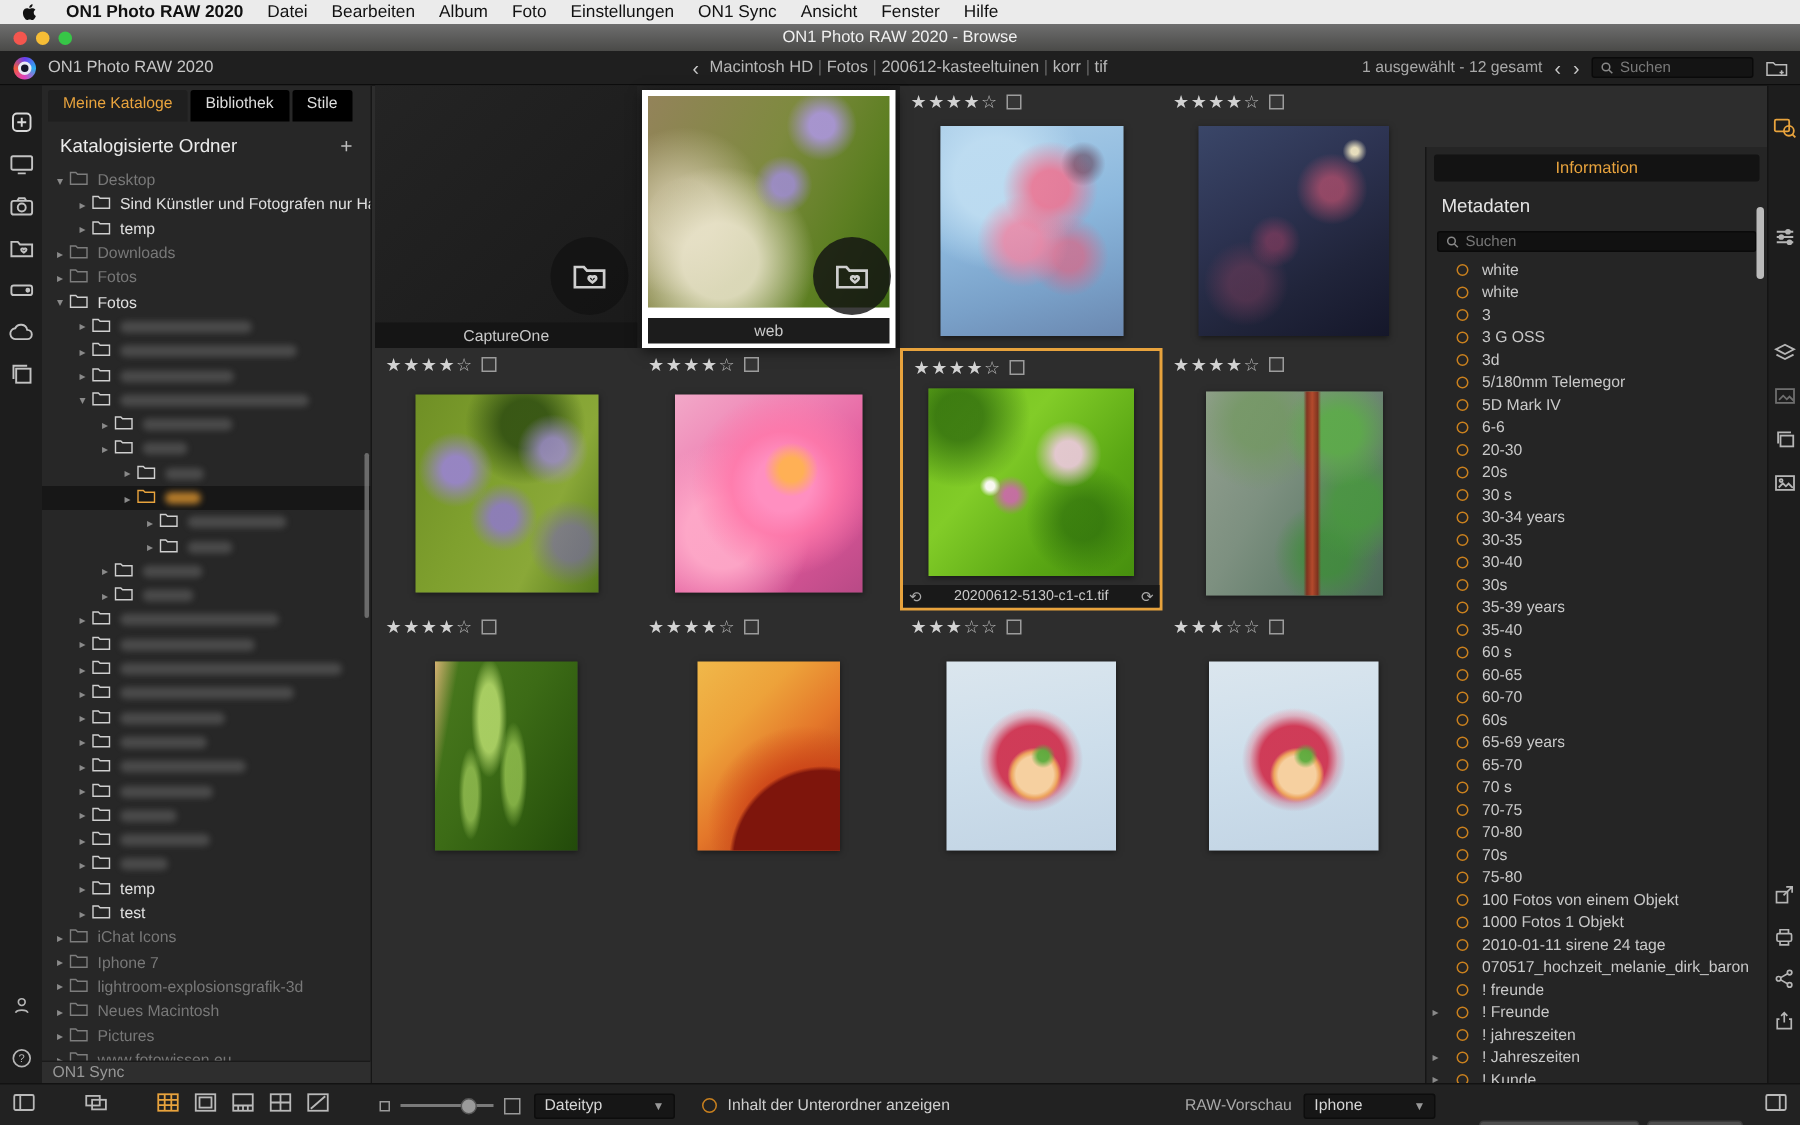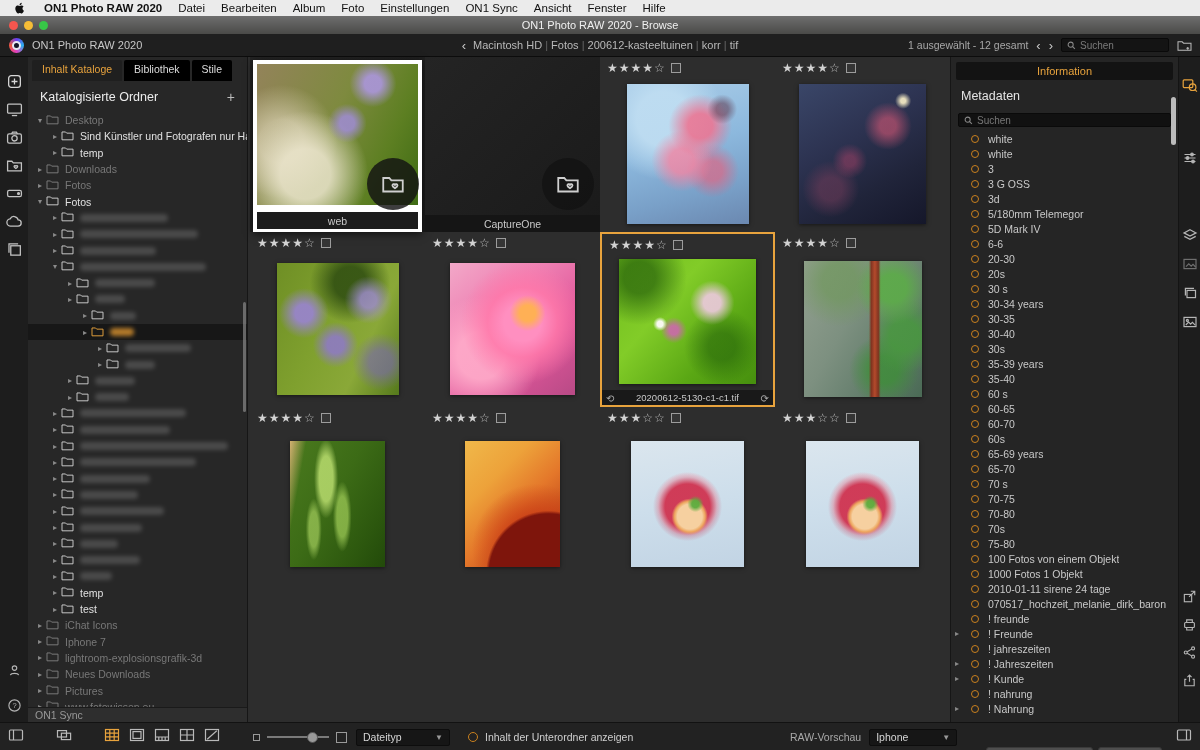--- a/index.html
+++ b/index.html
@@ -144,21 +144,21 @@
     radial-gradient(circle at 75% 85%,rgba(202,62,22,.85) 0 25%,transparent 50%),
     linear-gradient(135deg,#f0b84a 0%,#eda23a 30%,#e4772a 55%,#c2491a 80%,#9c2a10 100%);}
   .v-citrus{background:
     radial-gradient(circle at 57% 50%,rgba(92,172,62,.95) 0 4%,transparent 9%),
     radial-gradient(circle at 52% 60%,#f6d0a0 0 13%,#eda55e 16%,rgba(237,165,94,0) 19%),
     radial-gradient(circle at 50% 52%,rgba(206,42,72,.9) 0 26%,rgba(206,42,72,.25) 34%,transparent 40%),
     radial-gradient(circle at 50% 50%,rgba(232,222,232,.5) 0 34%,transparent 38%),
     linear-gradient(170deg,#dbe6ee 0%,#cddeeb 50%,#c2d4e4 100%);}
   
   .rpanel{width:228px;background:#252525;border-left:1px solid #161616;position:relative;
-    display:flex;flex-direction:column;}
+    display:flex;flex-direction:column;margin-top:41px;}
   .info-tab{margin:5px 5px 0 5px;height:18px;background:#131313;border-radius:2px;display:flex;
     align-items:center;justify-content:center;color:#e8a33d;font-size:11px;}
   .rp-row{display:flex;align-items:center;justify-content:space-between;padding:16px 10px;
     height:25px;color:#e4e4e4;font-size:12.5px;text-align:right;}
   .gear{color:#c9c9c9;font-size:13px;}
   .rp-search{margin:1px 7px 4px 7px;height:14px;background:#111;border:1px solid #0a0a0a;
     border-radius:2px;display:flex;align-items:center;gap:4px;padding:0 5px;color:#777;font-size:10px;}
   .kwlist{flex:1;overflow:hidden;}
   .kwrow{height:15px;display:flex;align-items:center;font-size:10.5px;color:#c9c9c9;white-space:nowrap;}
   .kwrow .exp{width:11px;padding-left:4px;color:#8a8a8a;font-size:8px;flex:none;}
@@ -297,21 +297,21 @@
       <span style="margin-bottom: 9px;">
         <svg width="15" height="15" viewBox="0 0 16 16" fill="none" stroke="#b5b5b5" stroke-width="1.2">
           <circle cx="8" cy="8" r="6"></circle>
           <text x="8" y="10.8" font-size="8" text-anchor="middle" fill="#b5b5b5" stroke="none">?</text>
         </svg>
       </span>
     </div>
 
   <div class="sidebar">
     <div class="tabs" id="sidebar-tabs">
-        <span class="tab active">Inhalt Kataloge</span>
+        <span class="tab active">Meine Kataloge</span>
         <span class="tab">Bibliothek</span>
         <span class="tab">Stile</span>
       </div>
     <div class="sb-head">
       <span>Katalogisierte Ordner</span>
       <span class="plus">+</span>
     </div>
     <div class="tree" id="folder-tree">
         <div class="trow dim" style="padding-left: 6px;">
           <span class="exp">▾</span>
@@ -549,21 +549,21 @@
           <span class="fico"><svg width="13" height="11" viewBox="0 0 16 14" fill="none" stroke="#7d7d7d" stroke-width="1.2">
               <path d="M1 2.5h4.5L7 4h8v8.5H1z"></path>
             </svg></span>
           <span>lightroom-explosionsgrafik-3d</span>
         </div>
         <div class="trow dim" style="padding-left: 6px;">
           <span class="exp">▸</span>
           <span class="fico"><svg width="13" height="11" viewBox="0 0 16 14" fill="none" stroke="#7d7d7d" stroke-width="1.2">
               <path d="M1 2.5h4.5L7 4h8v8.5H1z"></path>
             </svg></span>
-          <span>Neues Downloads</span>
+          <span>Neues Macintosh</span>
         </div>
         <div class="trow dim" style="padding-left: 6px;">
           <span class="exp">▸</span>
           <span class="fico"><svg width="13" height="11" viewBox="0 0 16 14" fill="none" stroke="#7d7d7d" stroke-width="1.2">
               <path d="M1 2.5h4.5L7 4h8v8.5H1z"></path>
             </svg></span>
           <span>Pictures</span>
         </div>
         <div class="trow dim" style="padding-left: 6px;">
           <span class="exp">▸</span>
@@ -572,41 +572,41 @@
             </svg></span>
           <span>www.fotowissen.eu</span>
         </div>
       </div>
     <div class="sb-scroll"></div>
     <div class="sb-foot">ON1 Sync</div>
   </div>
 
   <div class="content">
     <div class="grid" id="photo-grid">
-        <div class="cell folder framed">
-          <div class="frame">
-            <div class="fimg v-flowerspikes"></div>
-          </div>
-          <div class="fovl">
-            <svg width="24" height="24" viewBox="0 0 16 16" fill="none" stroke="#cfcfcf" stroke-width="1.2">
-              <path d="M1.5 4h4l1.4 1.6h7.6V13h-13z"></path>
-              <path d="M9.3 8.6c.5-.8 1.7-.5 1.7.4 0 .7-1.7 1.8-1.7 1.8S7.6 9.7 7.6 9c0-.9 1.2-1.2 1.7-.4z"></path>
-            </svg>
-          </div>
-          <div class="flabel">web</div>
-        </div>
         <div class="cell folder">
           <div class="v-darkfolder" style="position: absolute; inset: 0px;"></div>
           <div class="fovl">
             <svg width="24" height="24" viewBox="0 0 16 16" fill="none" stroke="#cfcfcf" stroke-width="1.2">
               <path d="M1.5 4h4l1.4 1.6h7.6V13h-13z"></path>
               <path d="M9.3 8.6c.5-.8 1.7-.5 1.7.4 0 .7-1.7 1.8-1.7 1.8S7.6 9.7 7.6 9c0-.9 1.2-1.2 1.7-.4z"></path>
             </svg>
           </div>
           <div class="flabel">CaptureOne</div>
+        </div>
+        <div class="cell folder framed">
+          <div class="frame">
+            <div class="fimg v-flowerspikes"></div>
+          </div>
+          <div class="fovl">
+            <svg width="24" height="24" viewBox="0 0 16 16" fill="none" stroke="#cfcfcf" stroke-width="1.2">
+              <path d="M1.5 4h4l1.4 1.6h7.6V13h-13z"></path>
+              <path d="M9.3 8.6c.5-.8 1.7-.5 1.7.4 0 .7-1.7 1.8-1.7 1.8S7.6 9.7 7.6 9c0-.9 1.2-1.2 1.7-.4z"></path>
+            </svg>
+          </div>
+          <div class="flabel">web</div>
         </div>
         <div class="cell">
           <div class="ratingrow">
             <span class="stars">★★★★<span class="hollow">☆</span></span>
             <span class="cbx"></span>
           </div>
           <div class="thumbwrap">
             <div class="thumb v-pinkblue" style="width: 122px; height: 140px;"></div>
           </div>
         </div>

